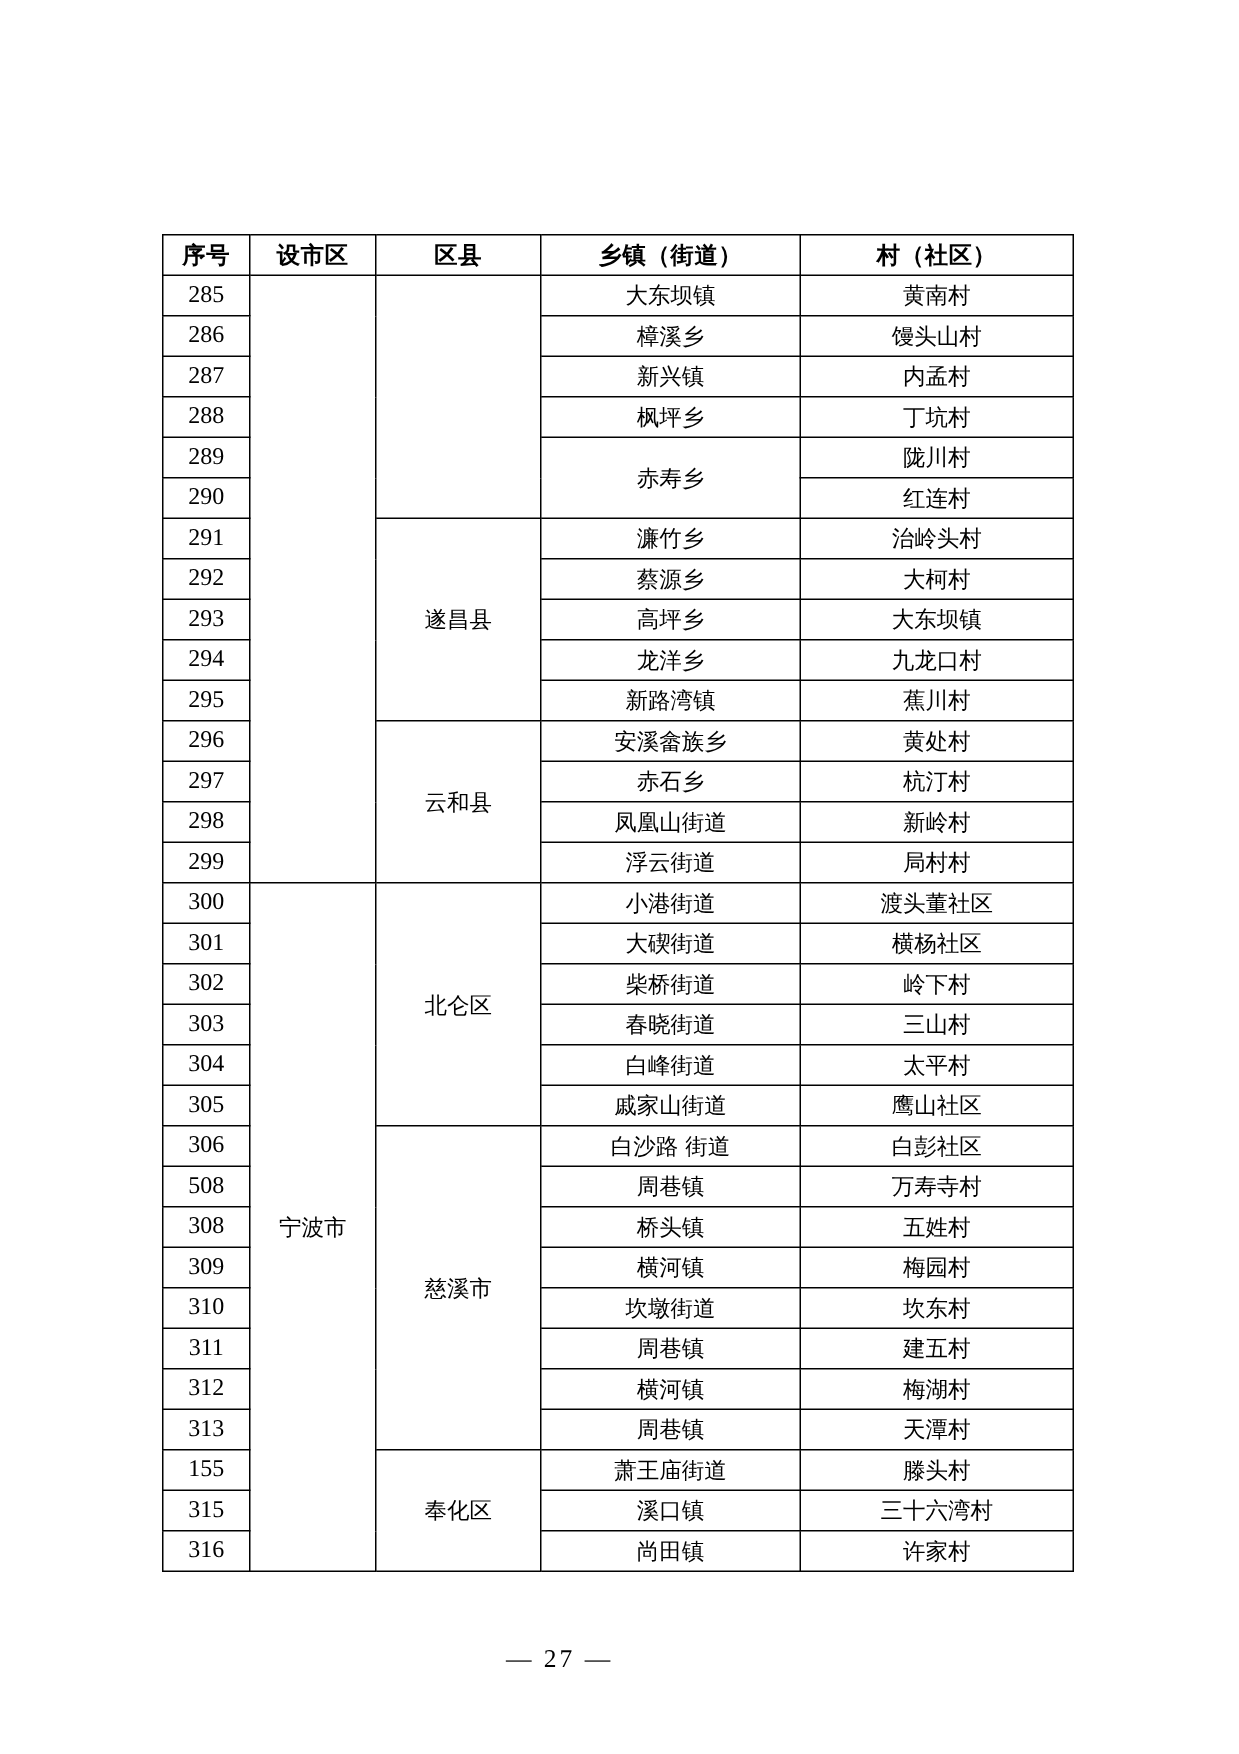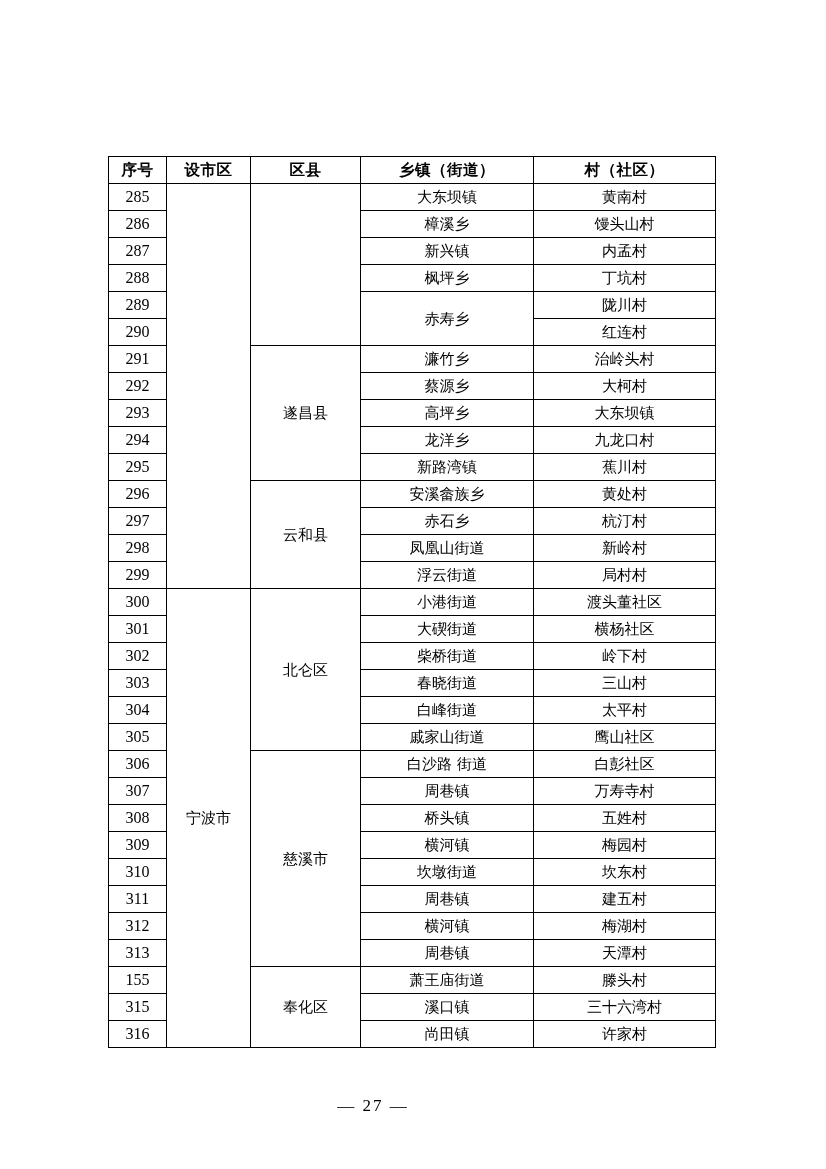--- a/index.html
+++ b/index.html
@@ -223,21 +223,21 @@
             <td>戚家山街道</td>
             <td>鹰山社区</td>
           </tr>
           <tr>
             <td class="seq-cell">306</td>
             <td class="merge-cell" rowspan="8">慈溪市</td>
             <td>白沙路 街道</td>
             <td>白彭社区</td>
           </tr>
           <tr>
-            <td class="seq-cell">307</td>
+            <td class="seq-cell">508</td>
             <td>周巷镇</td>
             <td>万寿寺村</td>
           </tr>
           <tr>
             <td class="seq-cell">308</td>
             <td>桥头镇</td>
             <td>五姓村</td>
           </tr>
           <tr>
             <td class="seq-cell">309</td>

